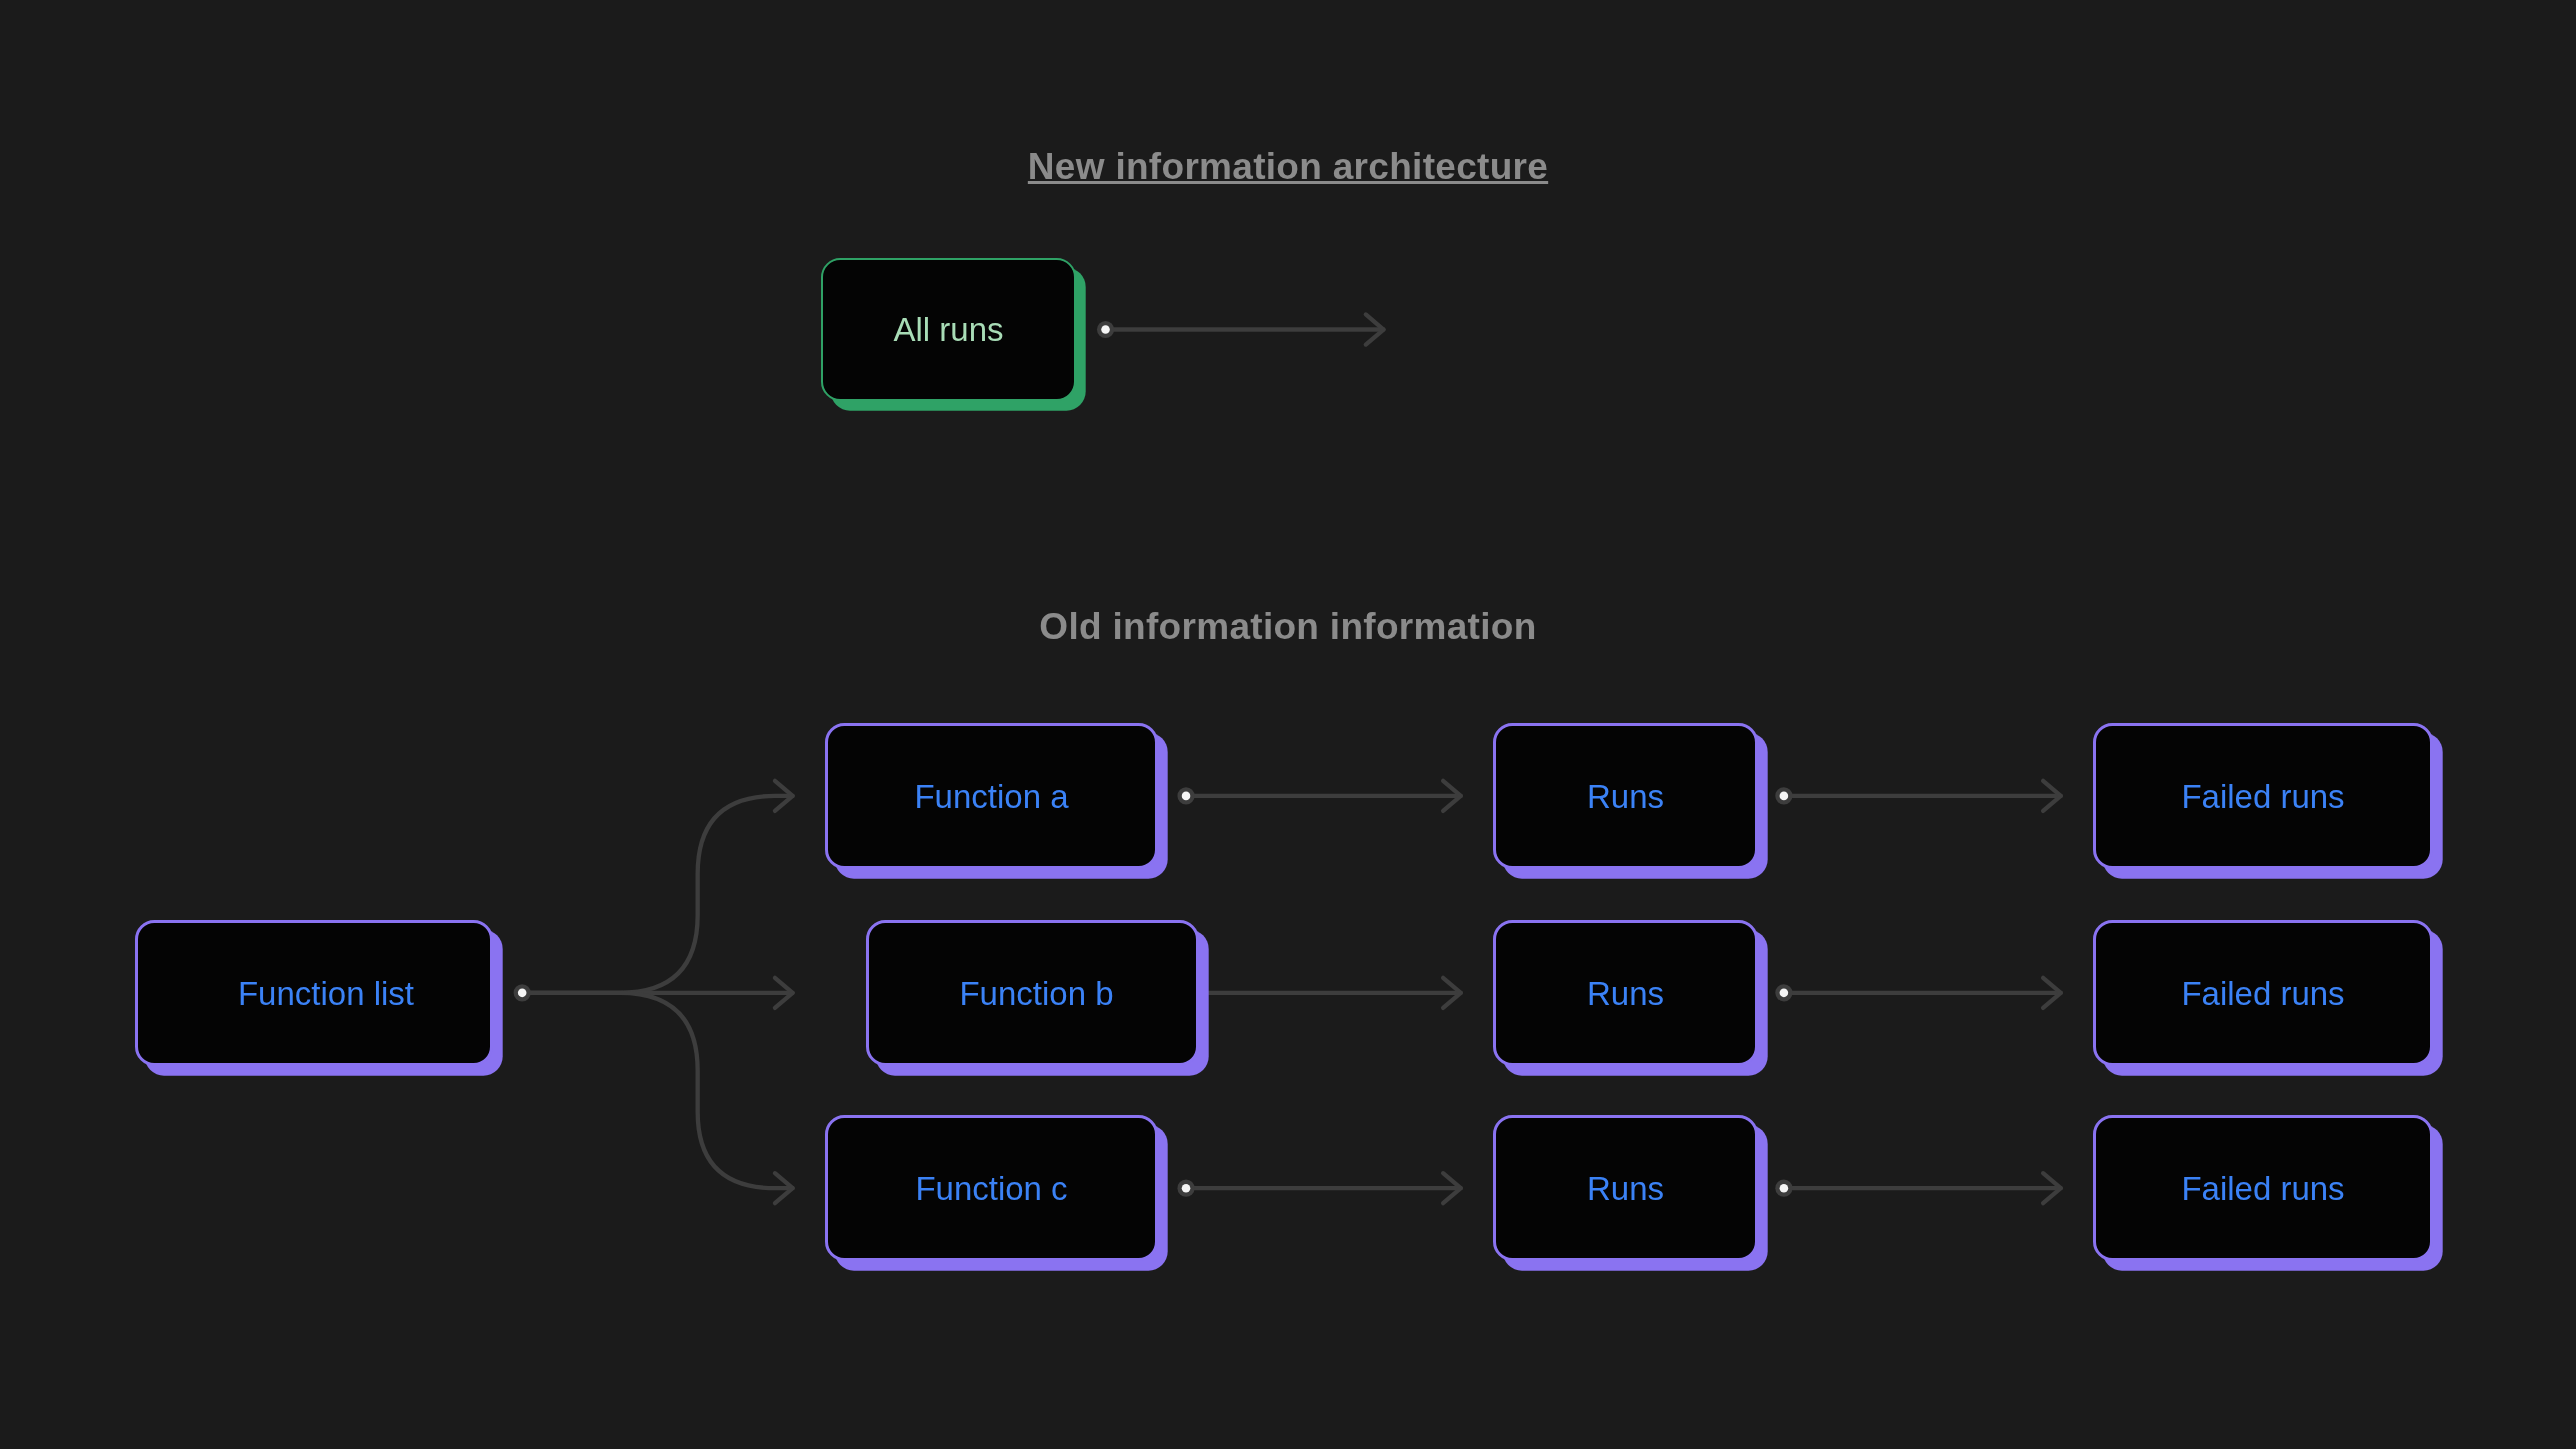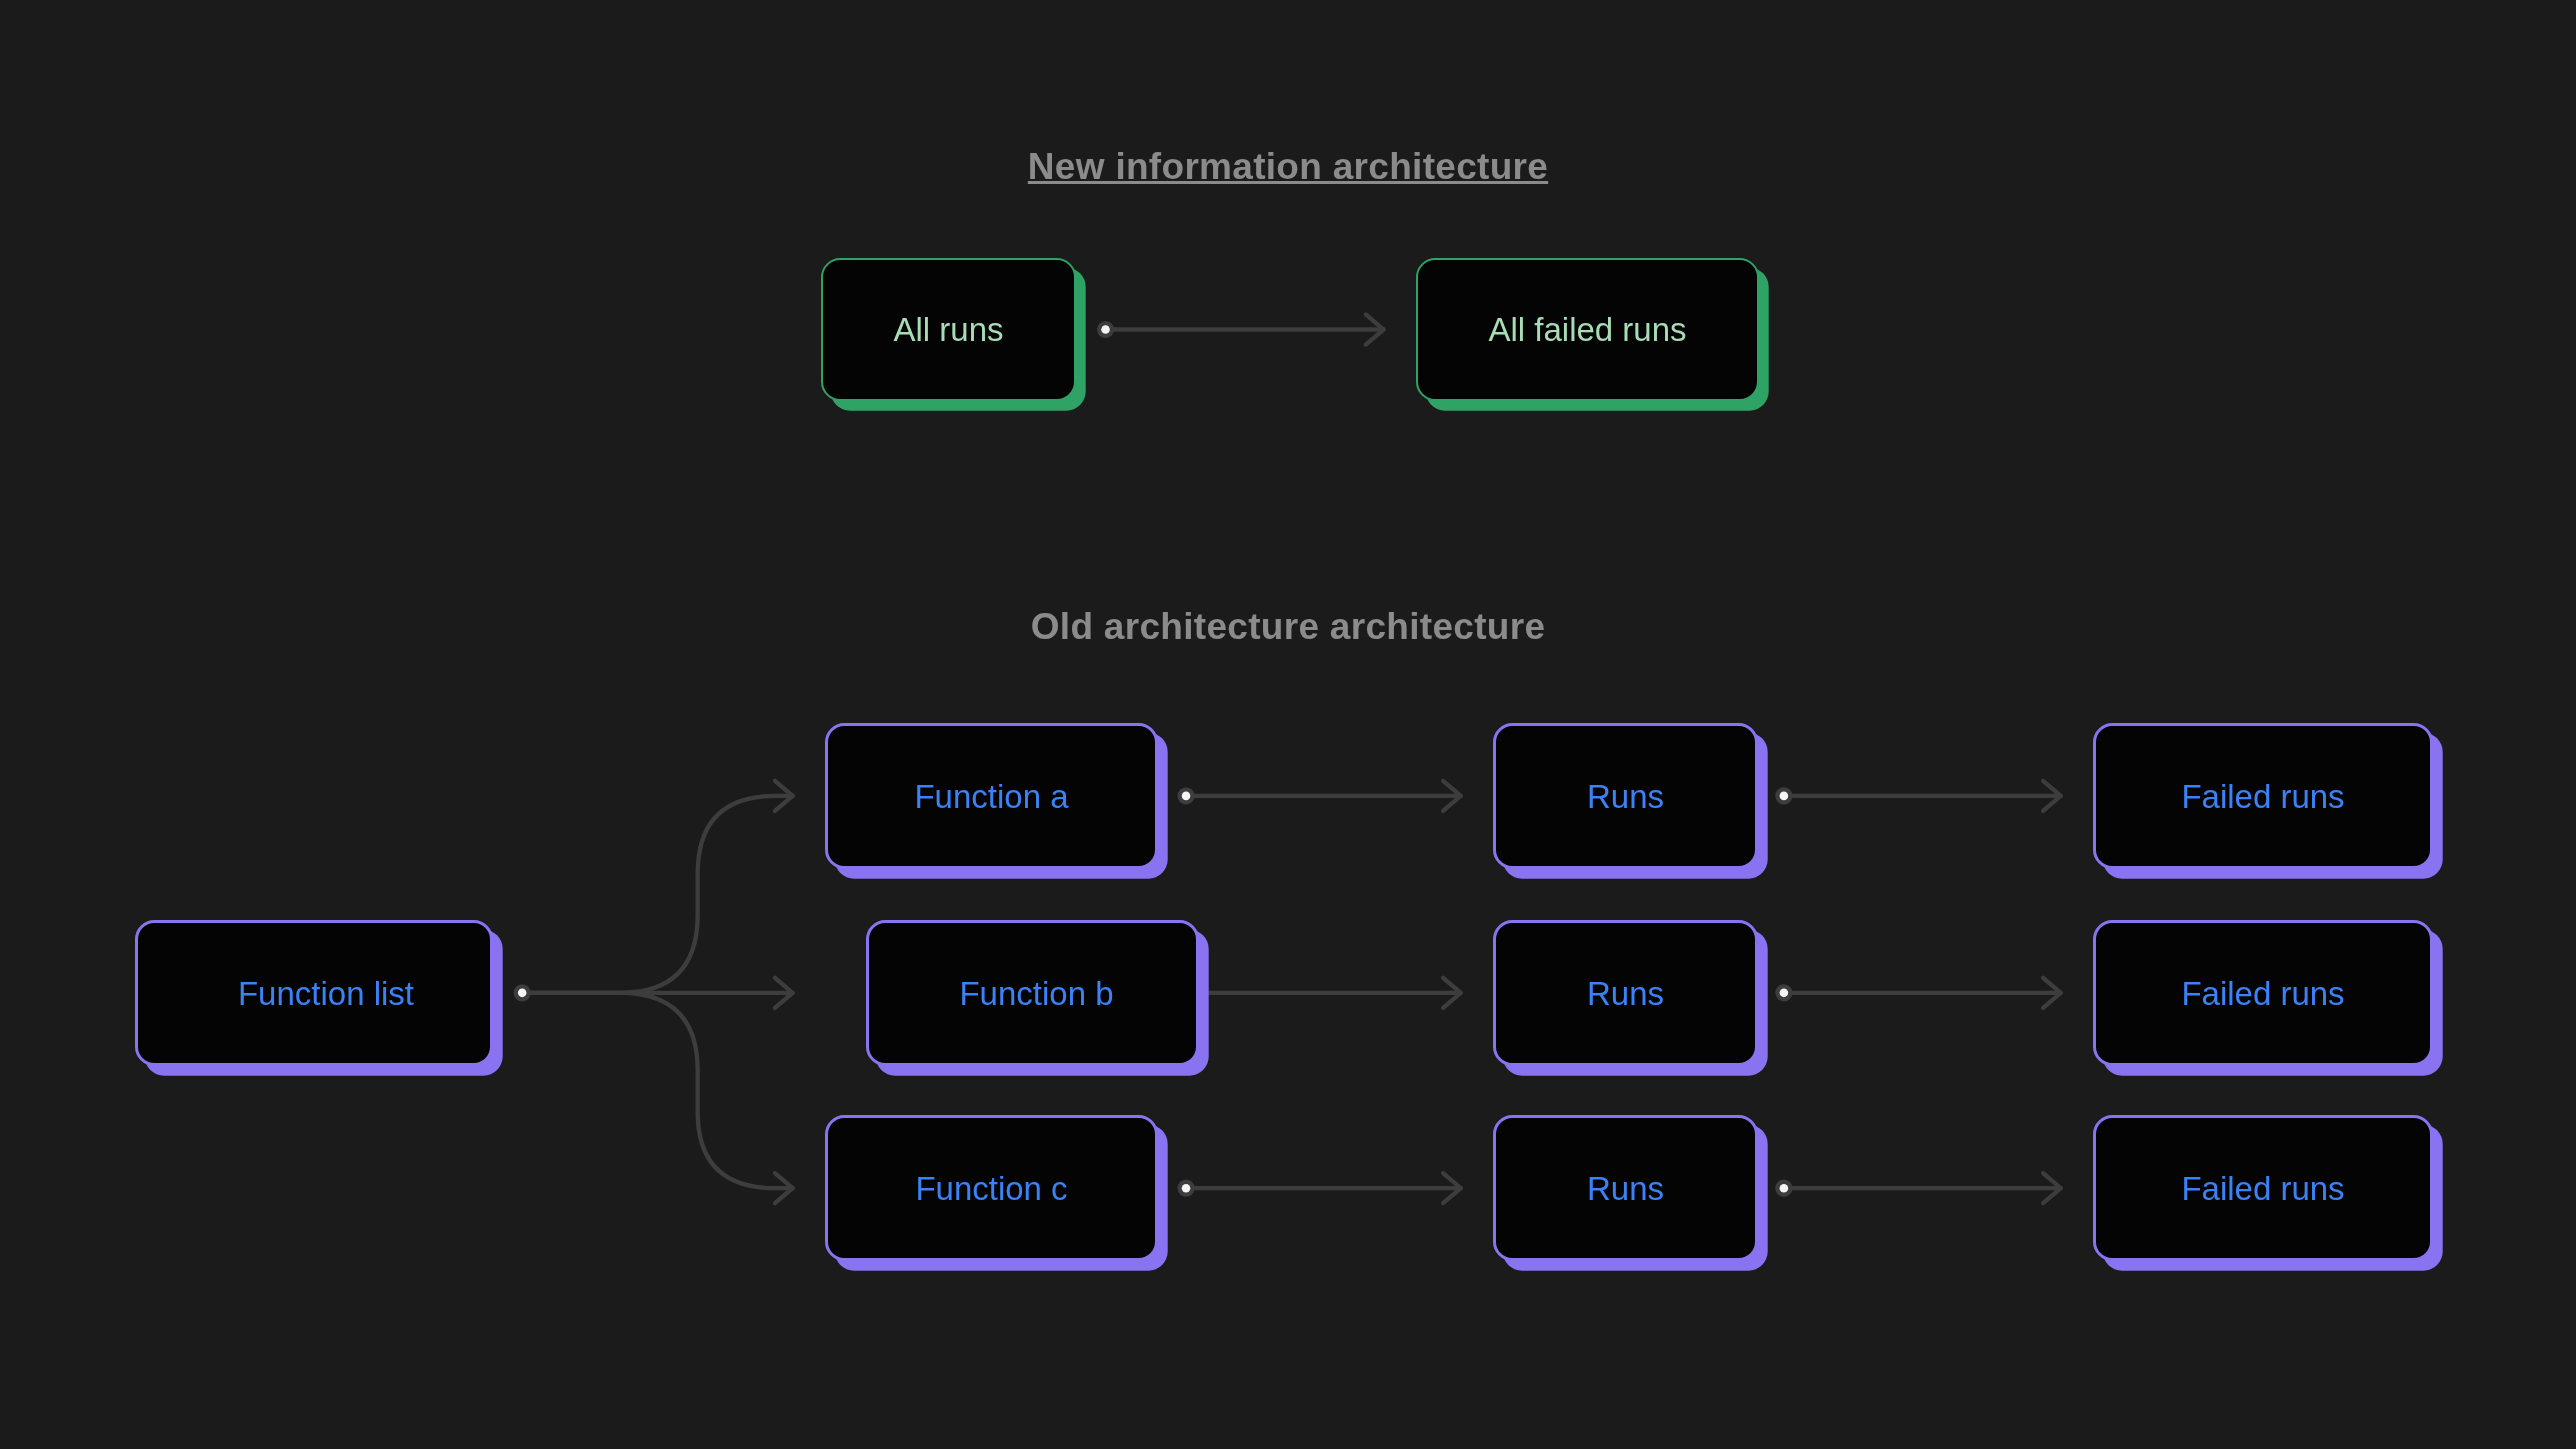--- a/index.html
+++ b/index.html
@@ -162,25 +162,22 @@
           <circle cx="3324" cy="2214" r="8" fill="#f5f5f5"></circle>
         </g>
     </g>
   </svg>
 
   <h2 id="title-new" class="section-title">New information architecture</h2>
 
   <div id="node-all-runs" class="node green">
     <span class="label">All runs</span>
   </div>
-  <div id="node-all-failed-runs" class="node green">
-    <span class="label">All failed runs</span>
-  </div>
-
-  <h2 id="title-old" class="section-title">Old architecture architecture</h2>
+
+  <h2 id="title-old" class="section-title">Old information information</h2>
 
   <div id="node-function-list" class="node purple">
     <span class="label">Function list</span>
   </div>
   <div id="node-function-a" class="node purple">
     <span class="label">Function a</span>
   </div>
   <div id="node-function-b" class="node purple">
     <span class="label">Function b</span>
   </div>

